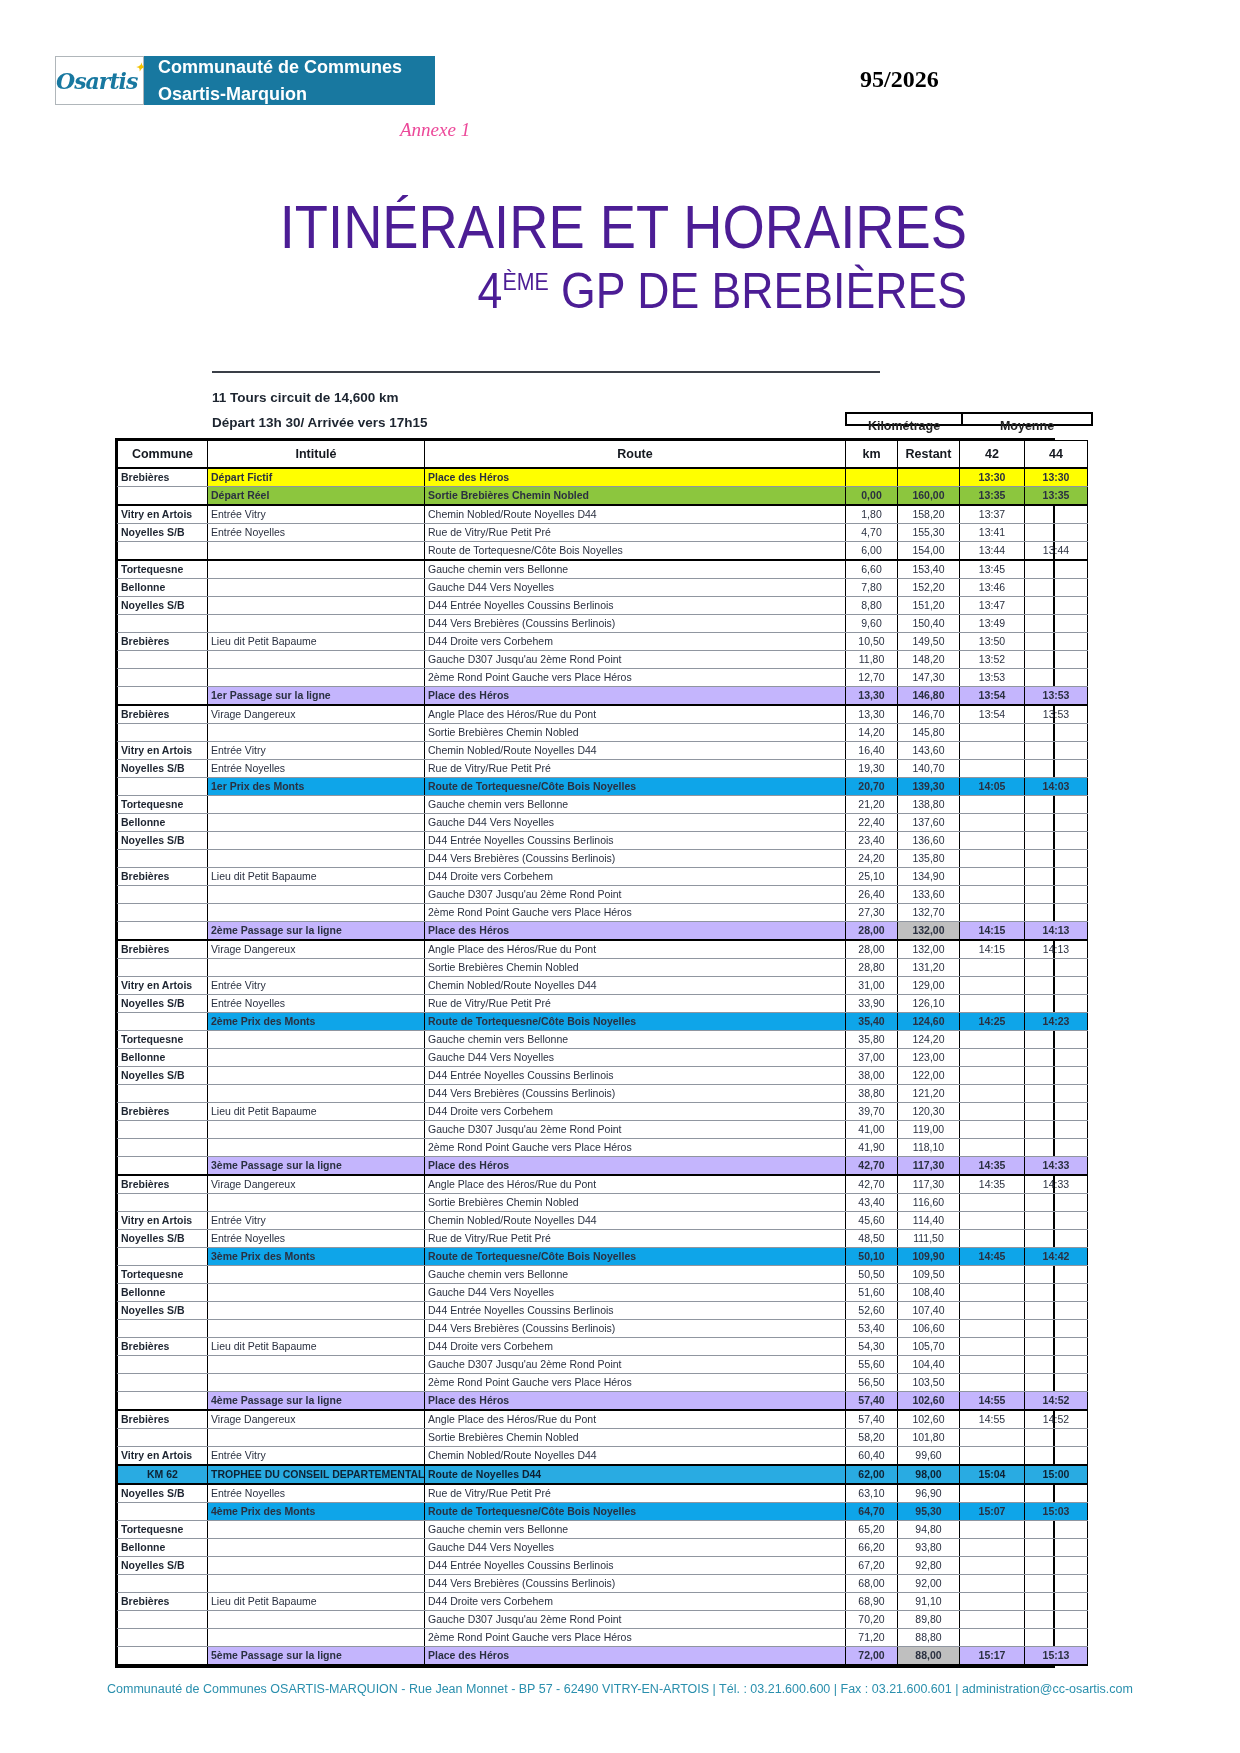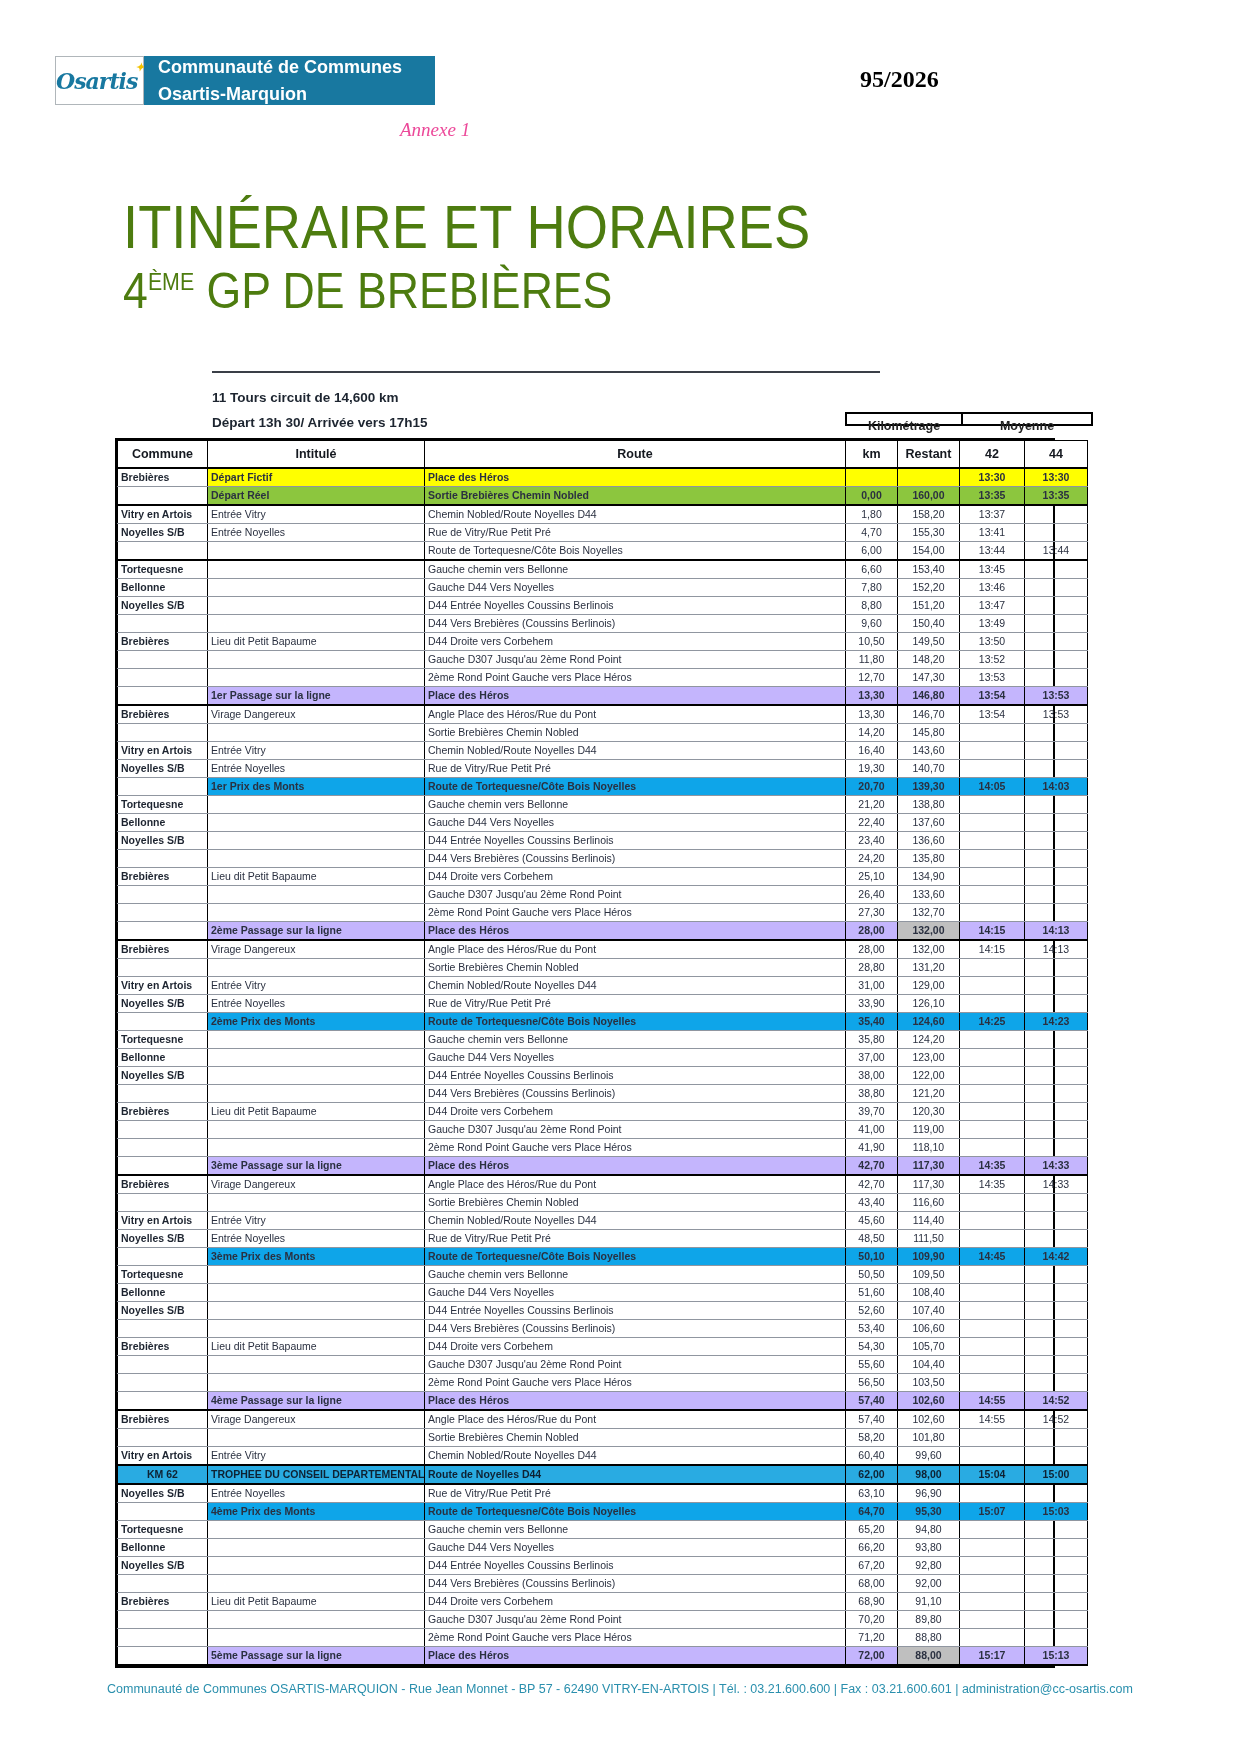--- a/index.html
+++ b/index.html
@@ -11,21 +11,21 @@
             border:1px solid #b0b6ba;box-sizing:border-box;display:flex;align-items:center;}
   .logo-text{font-family:"DejaVu Serif",serif;font-style:italic;font-weight:bold;color:#1878A0;font-size:22px;letter-spacing:-1px}
   .logo-spark{color:#F2C200;font-size:11px;vertical-align:top;position:relative;top:-7px;left:-2px}
   .org-band{position:absolute;left:144px;top:56px;width:291px;height:49px;background:#1878A0;color:#fff;
             display:flex;flex-direction:column;justify-content:space-between;padding-left:14px;box-sizing:border-box}
   .org-band div{font-weight:bold;font-size:18px;line-height:22px}
   .doc-number{position:absolute;left:860px;top:66px;font-family:"Liberation Serif",serif;font-size:24px;font-weight:bold;color:#000}
   .annexe{position:absolute;left:400px;top:119px;font-family:"Liberation Serif",serif;font-style:italic;font-size:19px;color:#ec4899}
 
   
-  .title-wrap{position:absolute;left:110px;top:194px;width:870px;text-align:left;color:#4d7c0f}
+  .title-wrap{position:absolute;left:110px;top:194px;width:870px;text-align:right;color:#4c1d95}
   .title-line1{font-size:56px;font-weight:300;letter-spacing:0;transform:scale(0.97,1.1)}
   .title-line2{font-size:46px;font-weight:300;margin-top:4px;transform:scale(0.97,1.1)}
   .title-sup{font-size:22px;position:relative;top:-16px}
   .title-rule{position:absolute;left:212px;top:371px;width:668px;height:2px;background:#3a3f47}
 
   .info-line{position:absolute;left:212px;font-size:13.5px;font-weight:bold;color:#1d2530}
   .info-1{top:390px}
   .info-2{top:415px}
 
   

